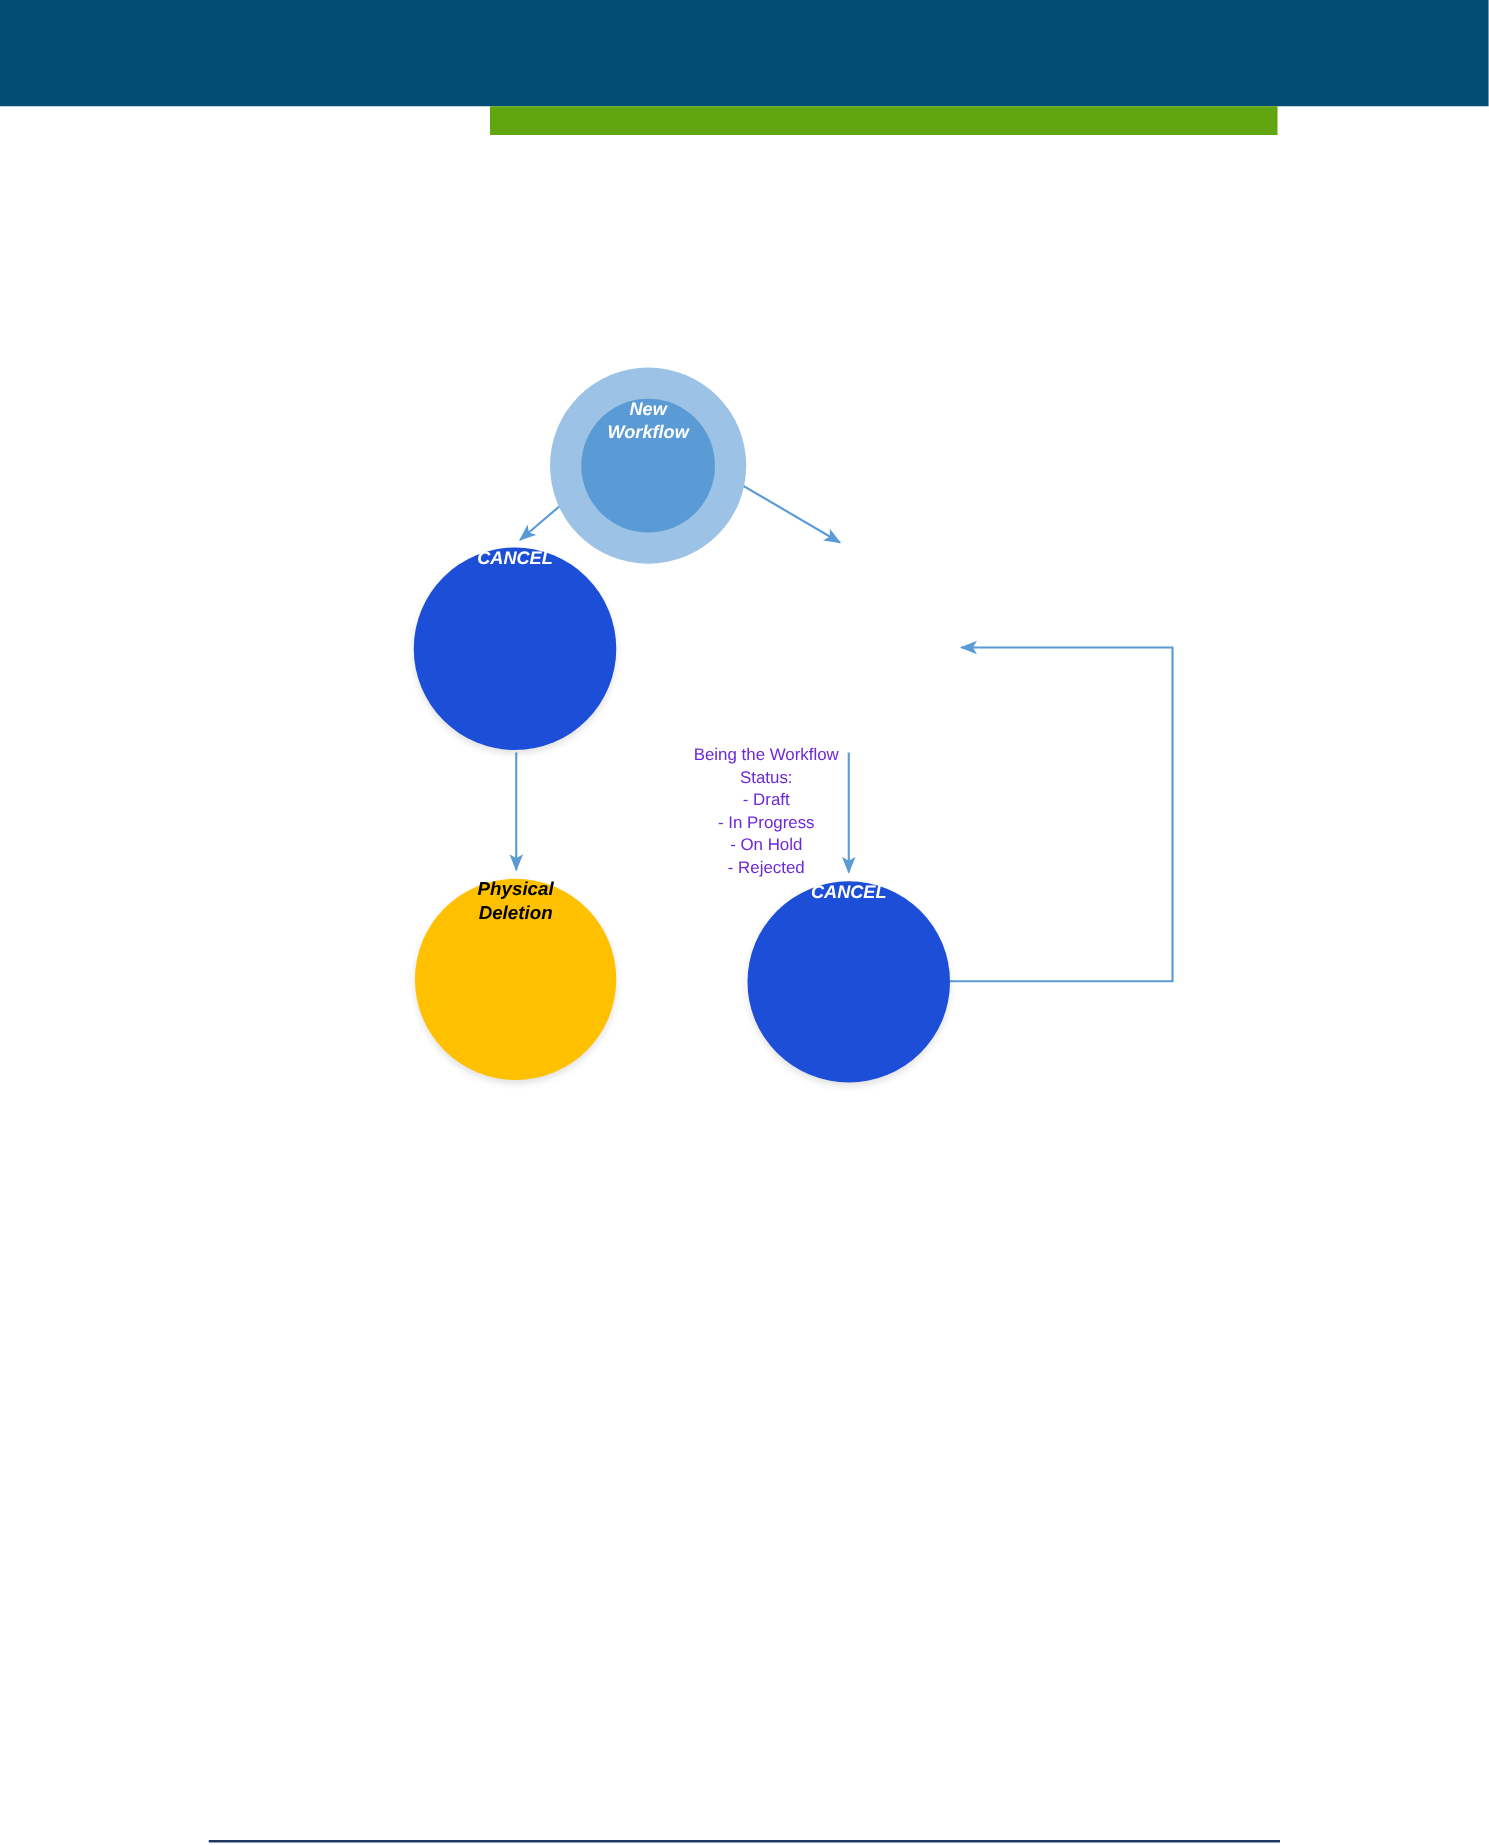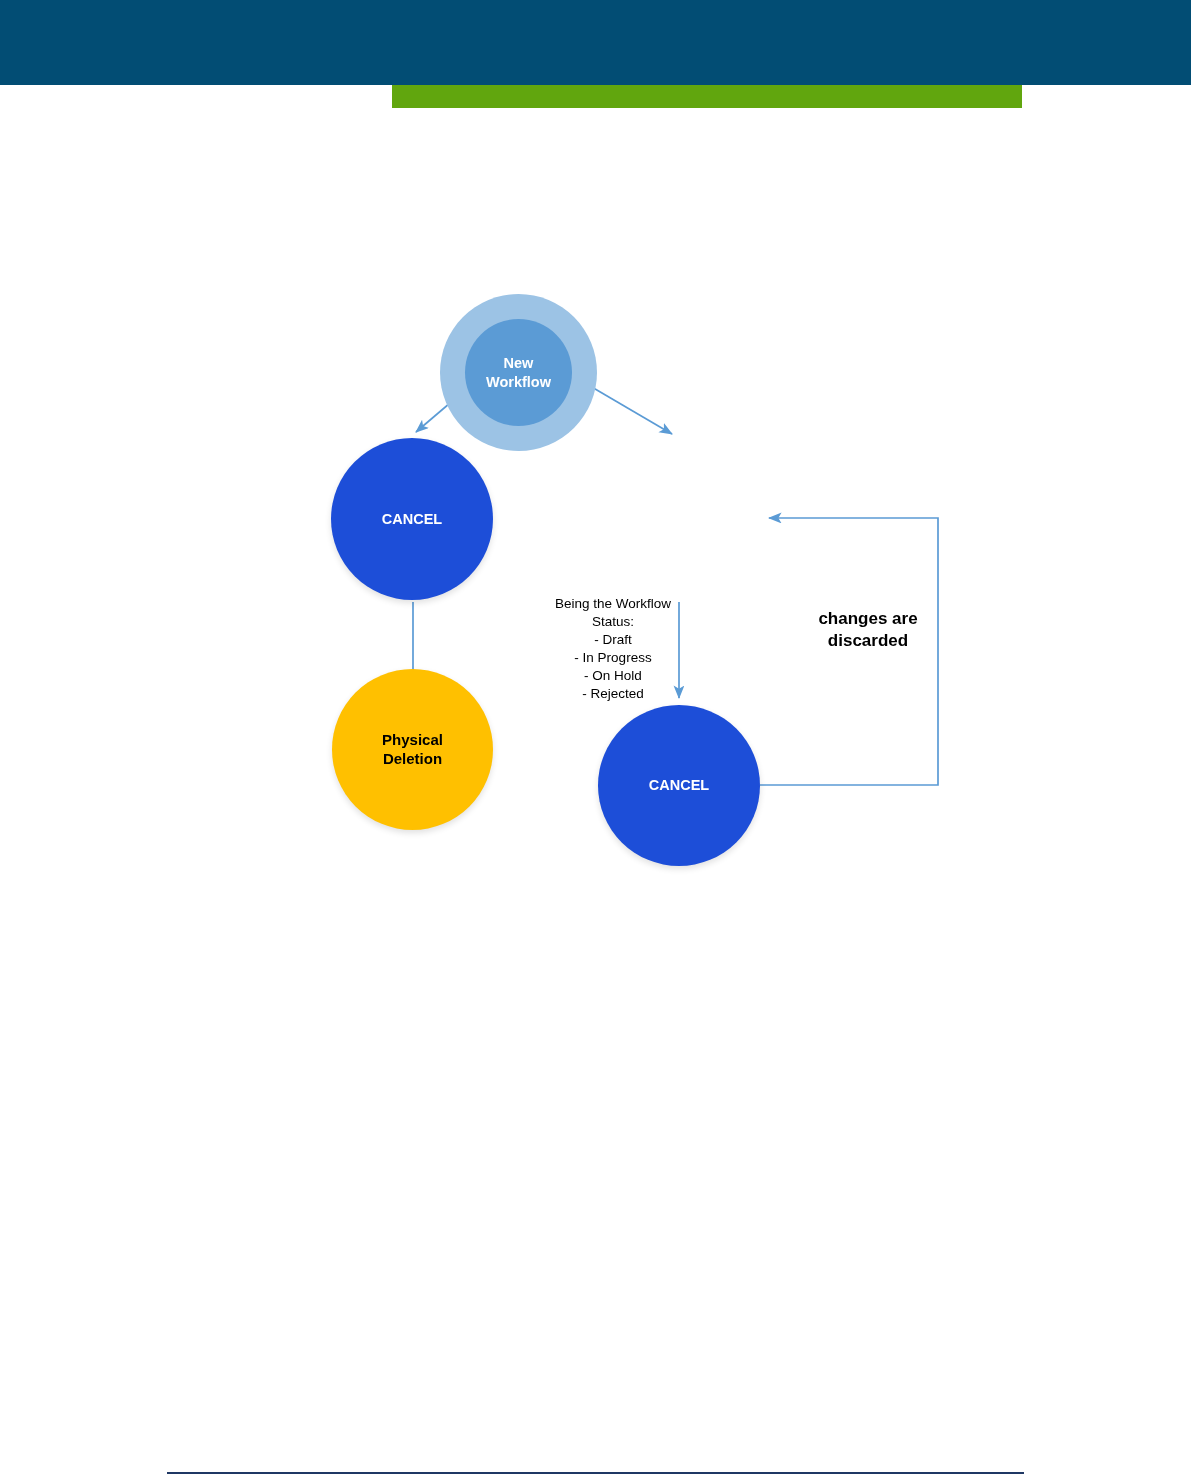--- a/index.html
+++ b/index.html
@@ -45,24 +45,25 @@
     position: absolute;
     left: 0;
     top: 0;
   }
 
   
   .node {
     position: absolute;
     border-radius: 50%;
     display: flex;
-    align-items: center;
+    align-items: flex-start;
     justify-content: center;
     text-align: center;
     box-sizing: border-box;
+    font-style: italic;
   }
   .node-label {
     display: block;
     white-space: pre-line;
     line-height: 1.25;
   }
 
   
   .node-start-ring {
     position: absolute;
@@ -106,36 +107,36 @@
     height: 162px;
   }
   .node-save {
     left: 598px;
     top: 330px;
     width: 162px;
     height: 162px;
   }
   .node-physical-deletion {
     left: 332px;
-    top: 561px;
+    top: 595px;
     width: 161px;
     height: 161px;
   }
   .node-cancel-bottom {
     left: 598px;
     top: 597px;
     width: 162px;
     height: 161px;
   }
 
   
   .edge-note {
     position: absolute;
     text-align: center;
-    color: #000000;
+    color: #6d28d9;
     white-space: pre-line;
   }
   .note-status {
     left: 523px;
     top: 487px;
     width: 180px;
     font-size: 13.5px;
     line-height: 1.33;
   }
   .note-discarded {
@@ -212,18 +213,16 @@
   <div class="node node-blue node-cancel-bottom">
     <span class="node-label">CANCEL</span>
   </div>
 
   <div class="edge-note note-status">Being the Workflow
 Status:
 - Draft
 - In Progress
 - On Hold
 - Rejected</div>
-  <div class="edge-note note-discarded">changes are
-discarded</div>
 
 </div>
 
 <div class="footer-rule"></div>
 
 </body></html>

